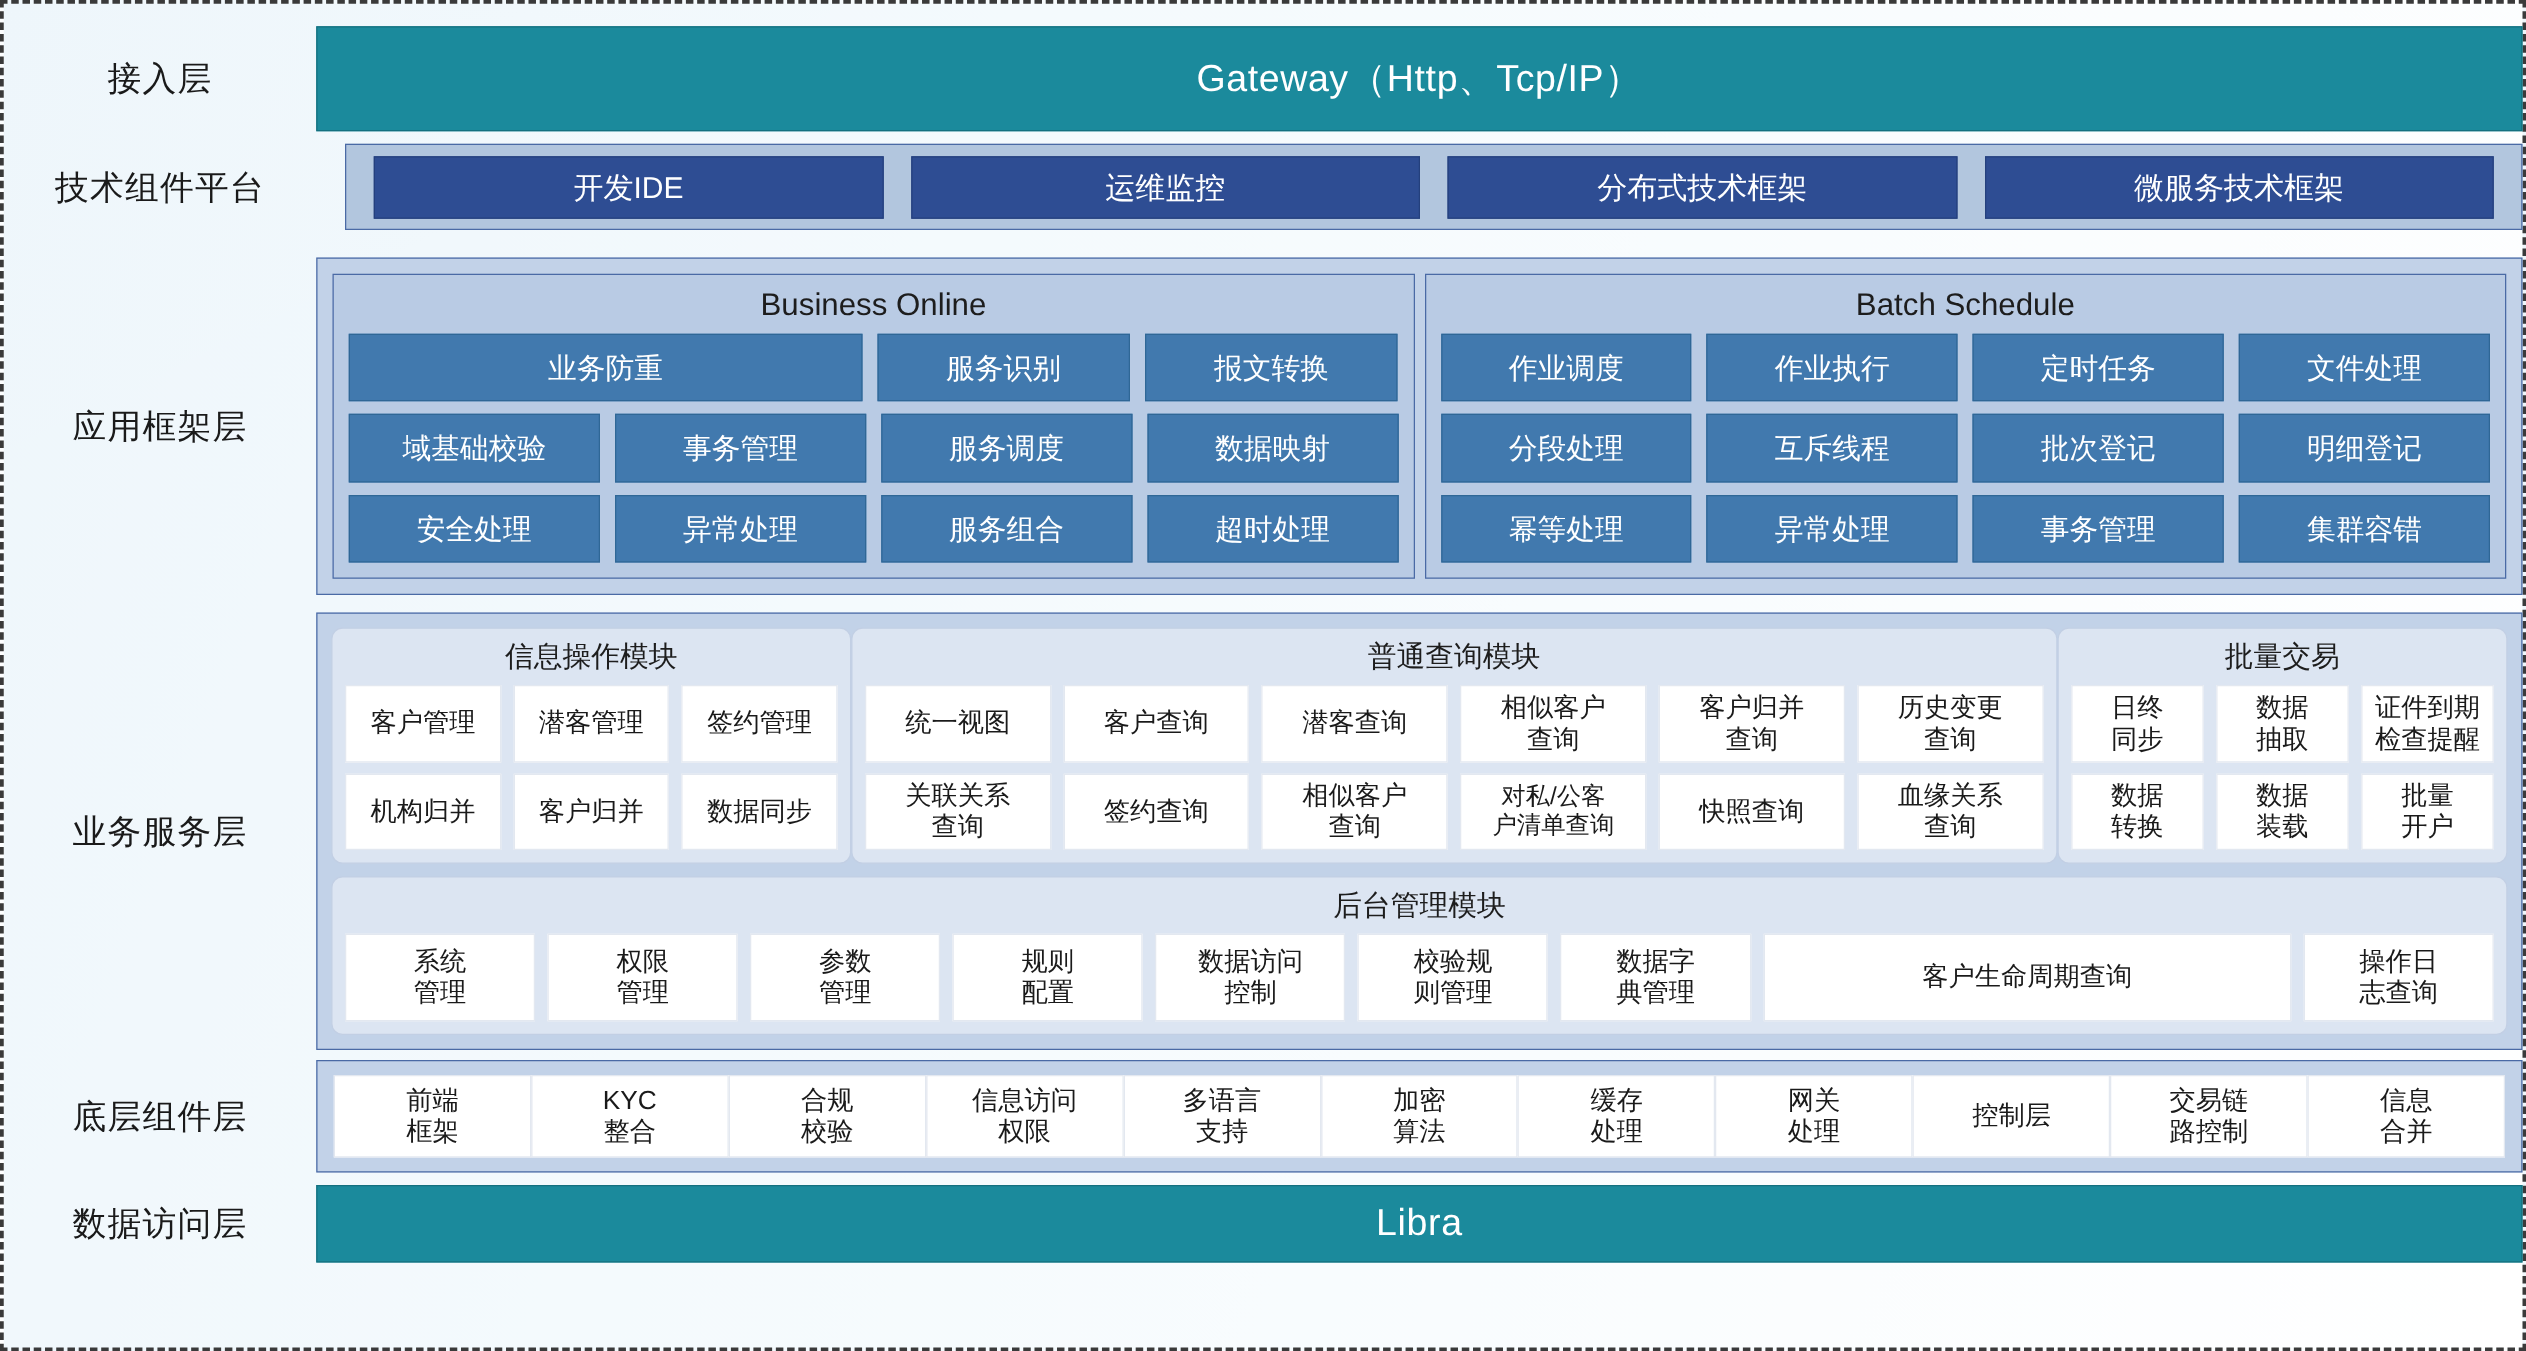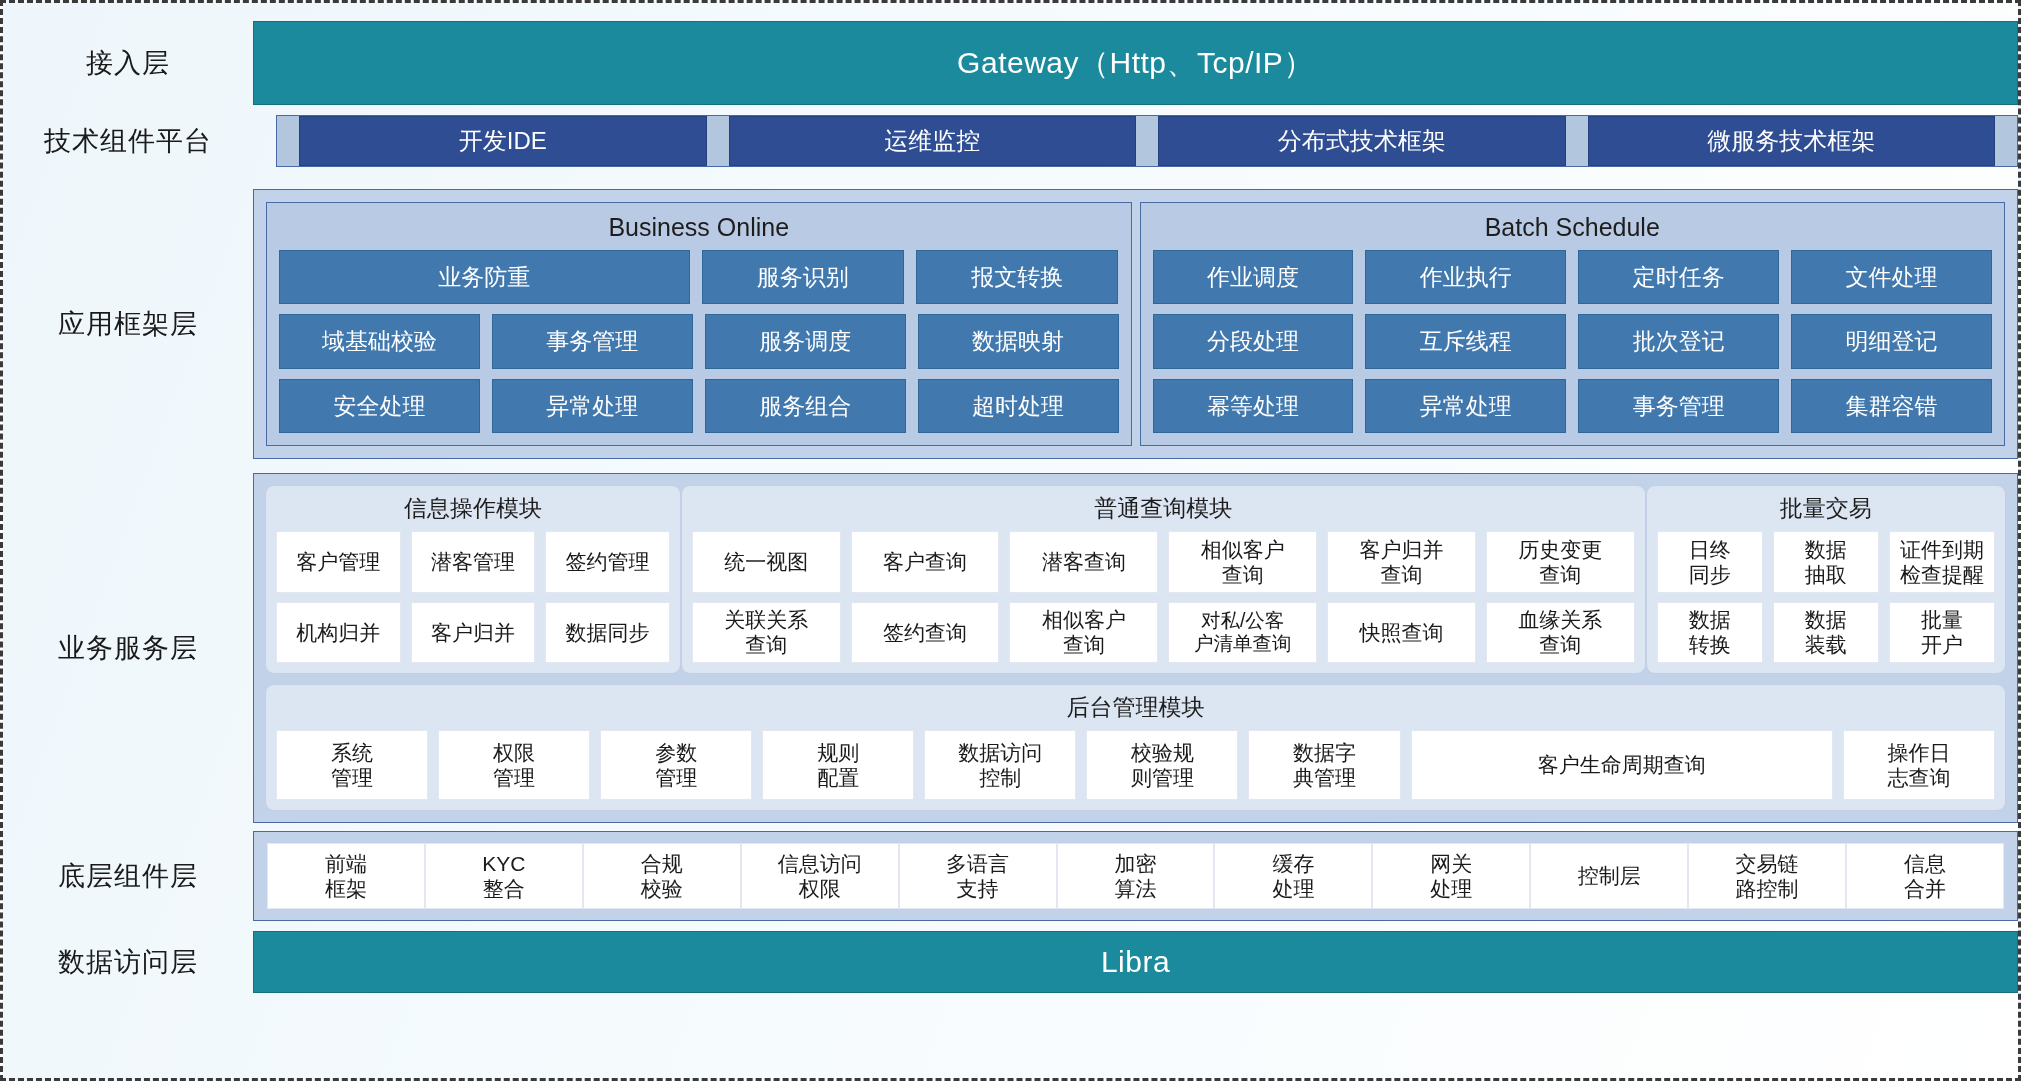--- a/index.html
+++ b/index.html
@@ -99,21 +99,21 @@
 
   <div class="row" style="height:84px;margin-top:18px;">
     <div class="row-label">接入层</div>
     <div class="row-body">
       <div class="teal-bar">Gateway（Http、Tcp/IP）</div>
     </div>
   </div>
 
   <div class="gap"></div>
 
-  <div class="row" style="height:52px;gap:23px;">
+  <div class="row" style="height:69px;gap:23px;">
     <div class="row-label">技术组件平台</div>
     <div class="row-body">
       <div class="tech-strip">
         <div class="tech-chip">开发IDE</div>
         <div class="tech-chip">运维监控</div>
         <div class="tech-chip">分布式技术框架</div>
         <div class="tech-chip">微服务技术框架</div>
       </div>
     </div>
   </div>

